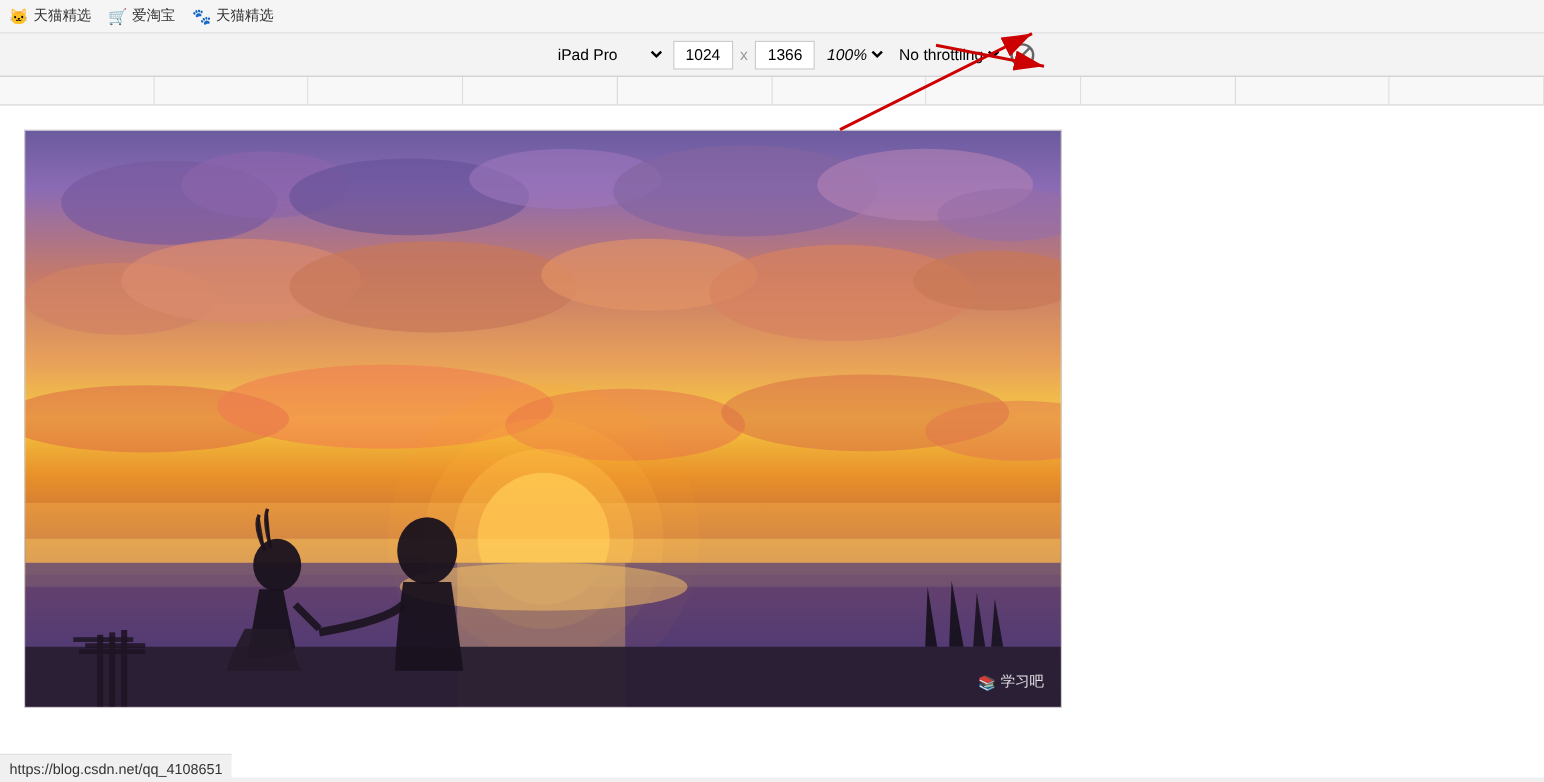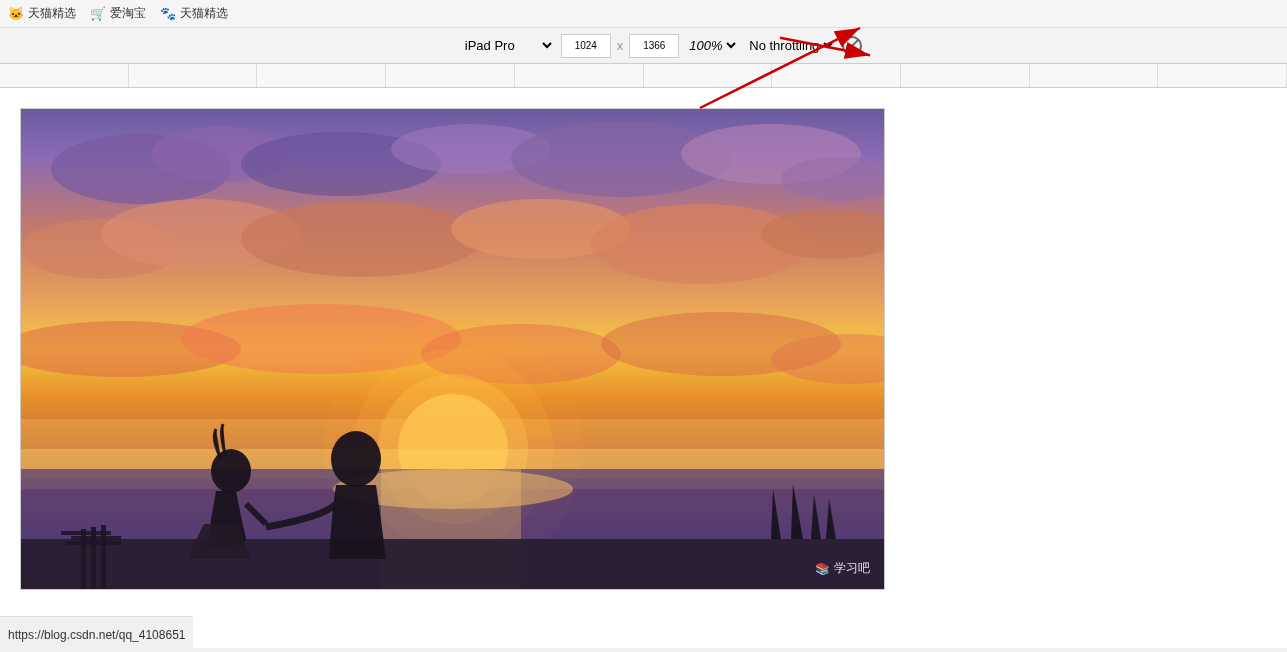--- a/index.html
+++ b/index.html
@@ -77,21 +77,21 @@
       background: transparent;
       font-size: 13px;
       cursor: pointer;
       outline: none;
     }
 
     .dimension-input {
       border: 1px solid #ccc;
       background: #fff;
       padding: 2px 6px;
-      font-size: 10px;
+      font-size: 13px;
       width: 50px;
       text-align: center;
       height: 24px;
     }
 
     .separator {
       color: #999;
       font-size: 13px;
     }
 
@@ -233,21 +233,21 @@
     
     #url-bar {
       position: fixed;
       bottom: 0;
       left: 0;
       background: #f0f0f0;
       border-top: 1px solid #ddd;
       padding: 2px 8px;
       font-size: 12px;
       color: #333;
-      height: 36px;
+      height: 24px;
       display: flex;
       align-items: center;
       z-index: 50;
     }
   </style>
 </head>
 <body>
 
 <div id="bookmarks-bar">
   <div class="bookmark-item bk-tmj">

